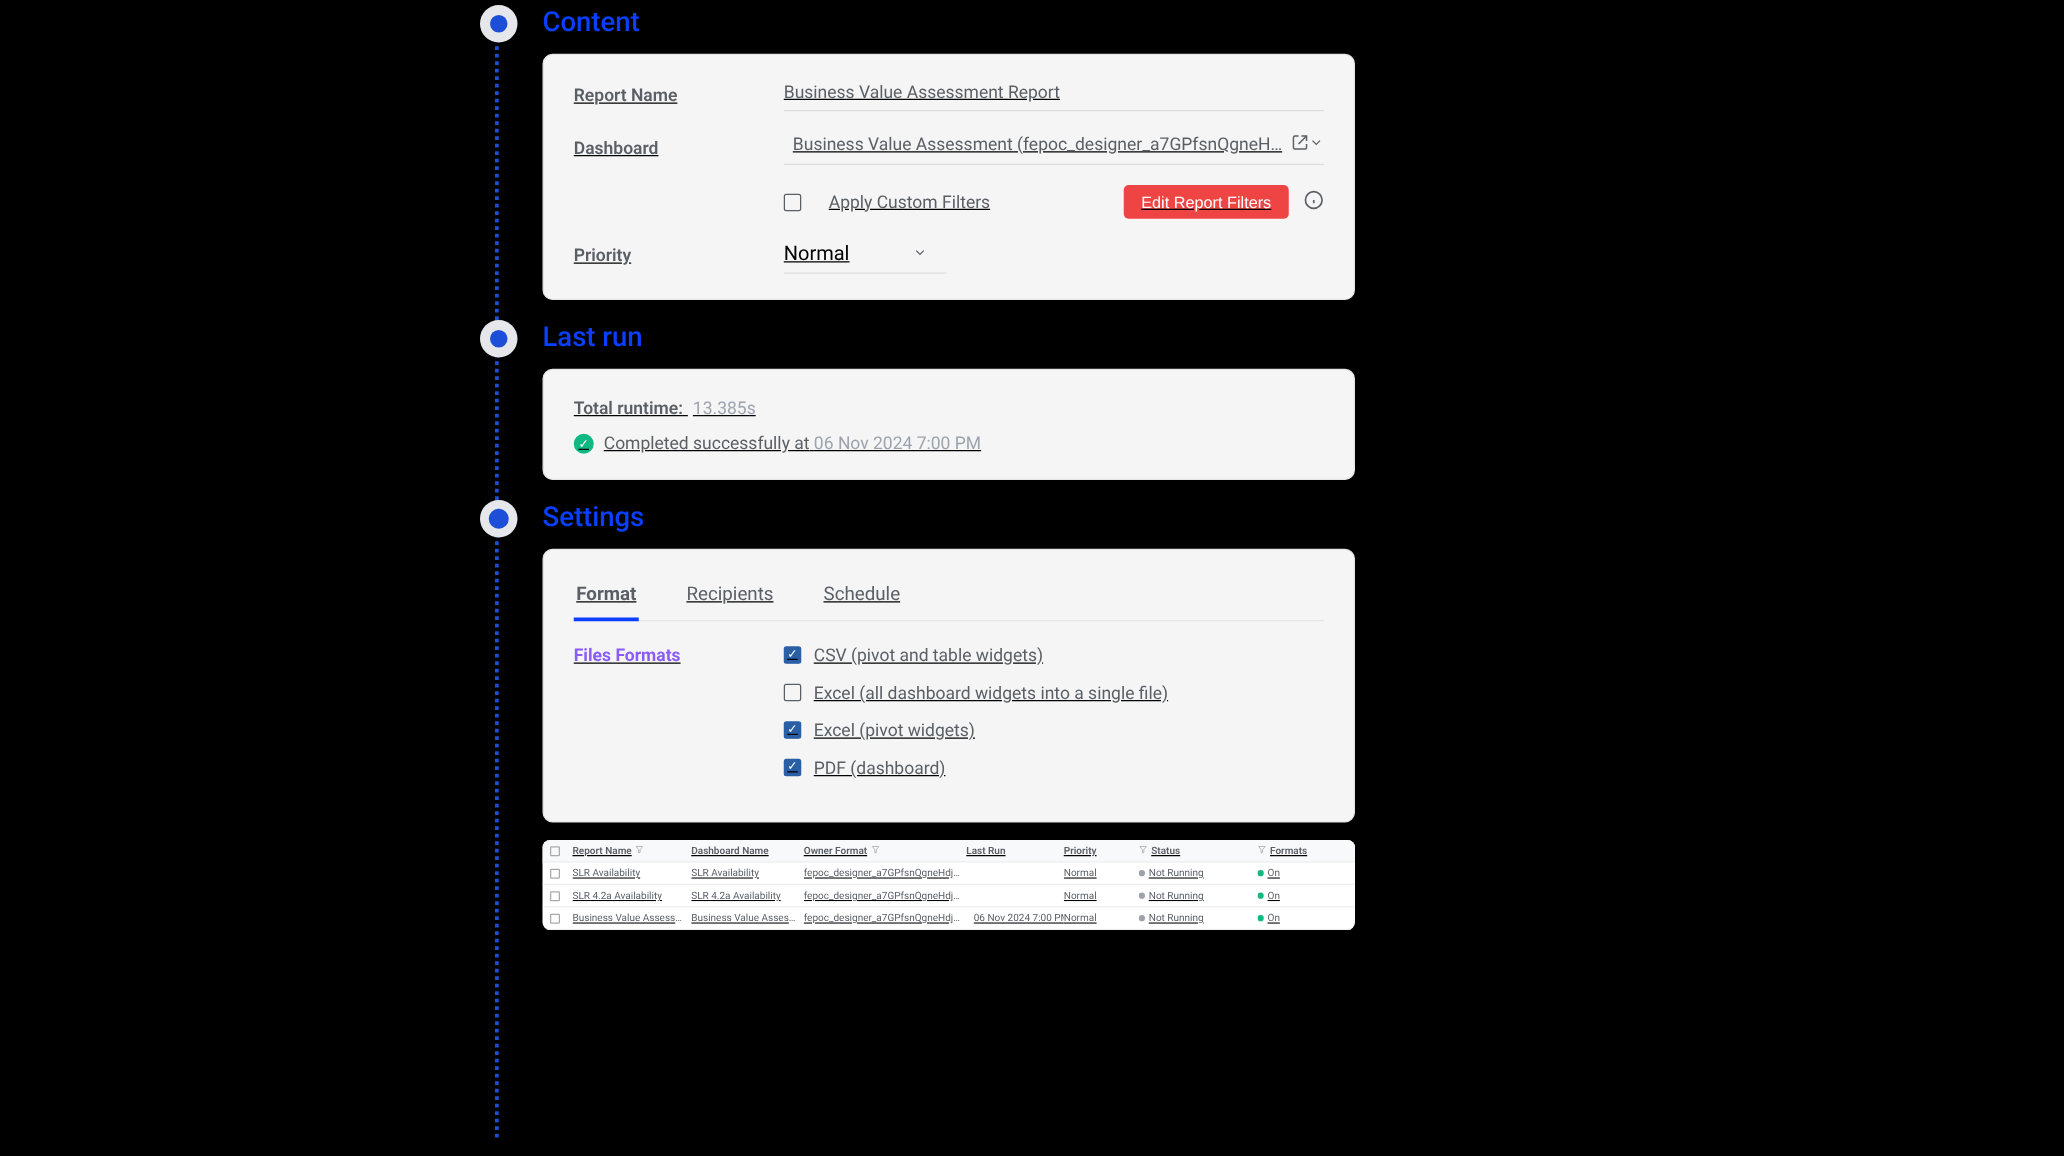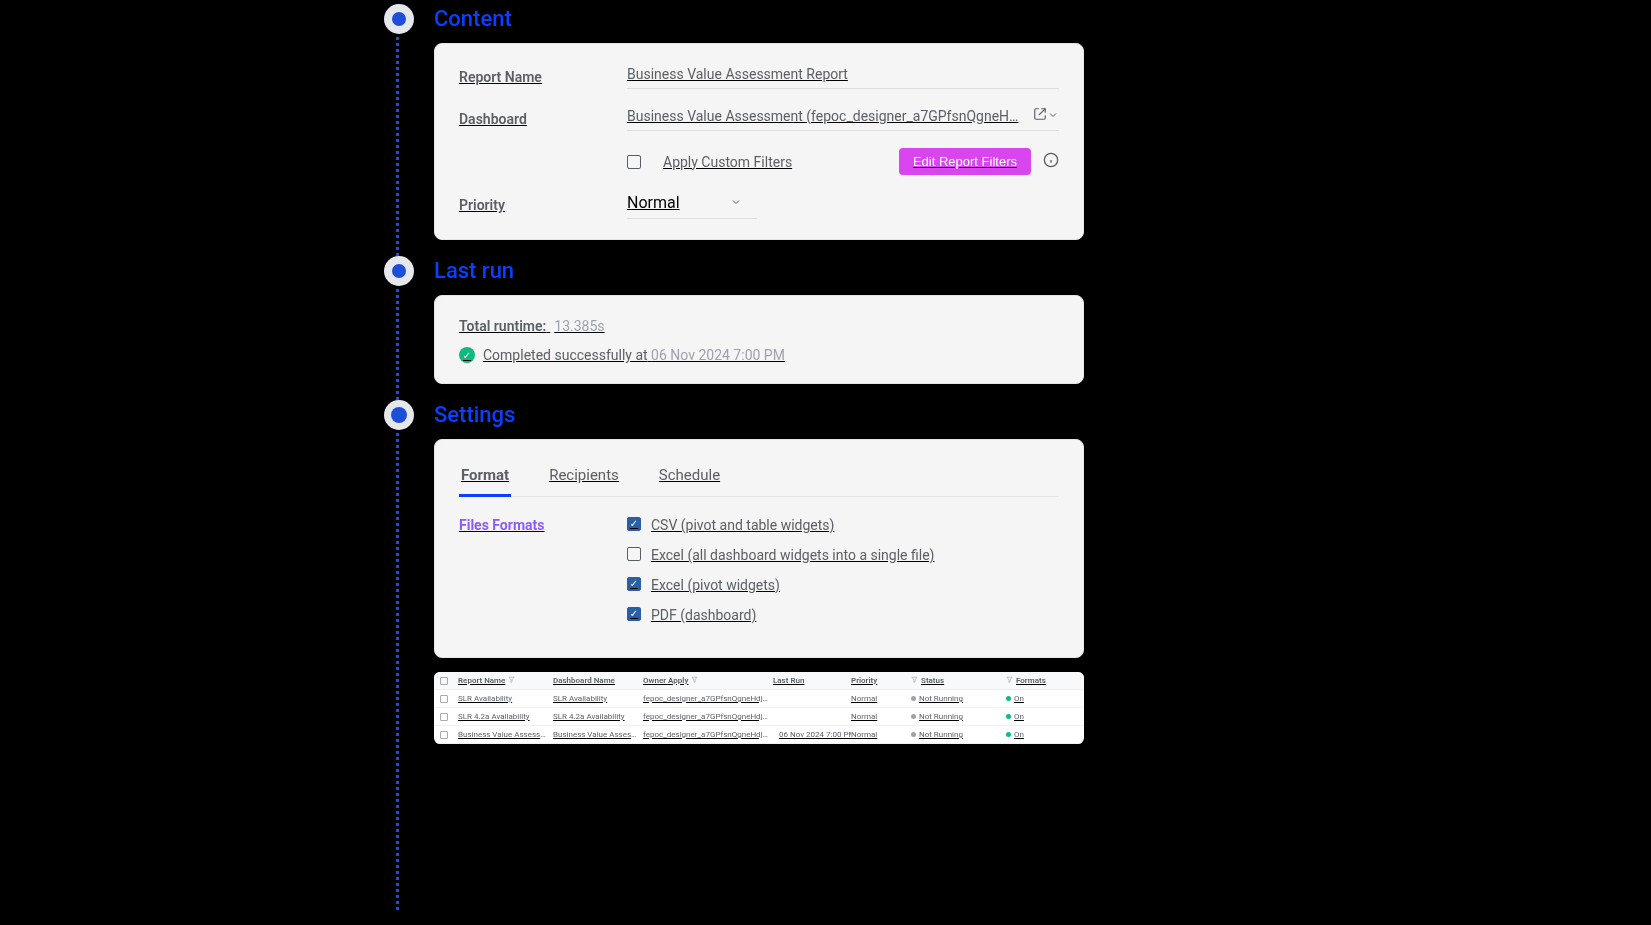--- a/index.html
+++ b/index.html
@@ -55,29 +55,29 @@
     border-radius: 8px;
     padding: 20px 24px;
     position: relative;
     z-index: 1;
   }
   .row { display:flex; align-items:center; margin-bottom: 16px; min-height: 26px; }
   .row:last-child { margin-bottom: 0; }
   .label { width: 168px; color:#5a5f66; font-size: 14px; font-weight: 600; }
   .val { flex:1; color:#5a5f66; font-size:14px; }
   .underline { border-bottom: 1px solid #ddd; padding-bottom: 6px; }
-  .dash-line { display:flex; align-items:center; border-bottom:1px solid #ddd; padding-bottom:6px;}
+  .dash-line { display:flex; align-items:center; border-bottom:1px solid #ddd; padding-bottom:6px;text-align:center;}
   .ext-icon svg { width:14px; height:14px; stroke:#5a5f66; fill:none; stroke-width:2; }
   .chev-icon svg { width:12px; height:12px; stroke:#5a5f66; fill:none; stroke-width:2; }
   .info-icon svg { width:16px; height:16px; stroke:#5a5f66; fill:none; stroke-width:2; }
   .cb { width:14px; height:14px; border:1.5px solid #5a5f66; border-radius:2px; display:inline-flex; align-items:center; justify-content:center; margin-right:10px; vertical-align:middle; flex-shrink:0; }
   .cb.checked { background:#2b5fa5; border-color:#2b5fa5; }
   .cb.checked::after { content:"✓"; color:#fff; font-size:10px; line-height:1; }
   .btn-filter {
-    background:#d946ef; color:#fff; border:none; border-radius:4px;
+    background:#ef4444; color:#fff; border:none; border-radius:4px;
     padding:6px 14px; font-size:13px; cursor:pointer;
   }
   .priority-sel {
     display:flex; align-items:center; gap:50px; border-bottom:1px solid #ddd; padding:2px 0 6px;
     width:130px;
   }
   .runtime-label { color:#5a5f66; font-size:14px; font-weight:600; }
   .runtime-val { color:#9ca3af; font-size:14px; margin-left:4px; }
   .success-line { display:flex; align-items:center; gap:8px; margin-top:12px; }
   .check-circle { width:16px; height:16px; border-radius:50%; background:#10b981; display:flex; align-items:center; justify-content:center; color:#fff; font-size:10px; }
@@ -235,21 +235,21 @@
         <div class="hcell">
             <span>Report Name</span>
             <span class="mt-funnel"><svg viewBox="0 0 24 24">
                 <polygon points="3 4 21 4 14 13 14 20 10 22 10 13 3 4"></polygon>
               </svg></span>
           </div>
         <div class="hcell">
             <span>Dashboard Name</span>
           </div>
         <div class="hcell">
-            <span>Owner Apply</span>
+            <span>Owner Format</span>
             <span class="mt-funnel"><svg viewBox="0 0 24 24">
                 <polygon points="3 4 21 4 14 13 14 20 10 22 10 13 3 4"></polygon>
               </svg></span>
           </div>
         <div class="hcell">
             <span>Last Run</span>
           </div>
         <div class="hcell">
             <span>Priority</span>
           </div>

